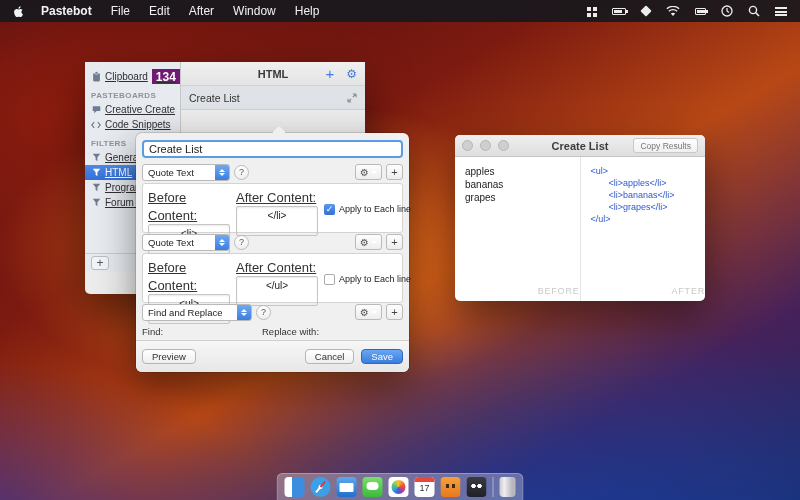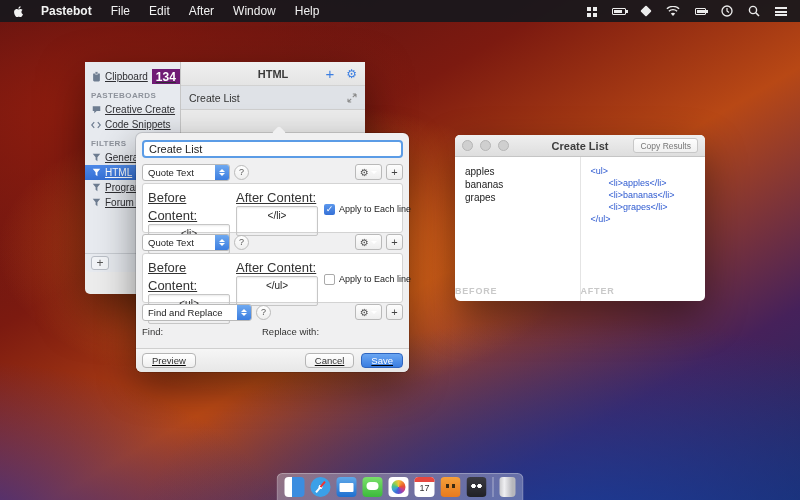--- a/index.html
+++ b/index.html
@@ -110,42 +110,42 @@
   .lbl { font-size:13px; color:#333; margin-bottom:2px;text-decoration:underline; }
   .tbox { height:30px; border:1px solid #c6c6c6; border-radius:2px; box-shadow:inset 0 1px 2px rgba(0,0,0,.09);
     font-size:10px; color:#222; display:flex; justify-content:center; padding-top:3px; }
   .applyline { display:flex; align-items:center; gap:4px; margin-top:15px; height:12px; }
   .cb { width:11px; height:11px; border-radius:2px; flex:none; }
   .cb.on { background:linear-gradient(#5b97ec,#3570d6); color:#fff; font-size:9px; line-height:11px; text-align:center; }
   .cb.offb { background:#fff; border:1px solid #aaa; }
   .cb-lbl { font-size:9px; color:#222; white-space:nowrap; }
   .find-row { display:flex; font-size:9.5px; color:#333; margin-top:5px; }
   .find-row .f1 { width:120px; }
-  .ed-foot { position:absolute; left:0; right:0; bottom:0; height:24px; background:linear-gradient(#f6f6f6,#e7e7e7);
-    border-top:1px solid #cfcfcf; border-radius:0 0 6px 6px; display:flex; align-items:center; padding:0 6px; gap:7px;text-decoration:underline; }
+  .ed-foot { position:absolute; left:0; right:0; bottom:0; height:32px; background:linear-gradient(#f6f6f6,#e7e7e7);
+    border-top:1px solid #cfcfcf; border-radius:0 0 6px 6px; display:flex; align-items:center; padding:0 6px; gap:7px; }
   .btn { height:15px; padding:0 9px; border:1px solid #b5b5b5; border-radius:4px; font-size:9.5px; color:#333;
     background:linear-gradient(#fff,#efefef); display:flex; align-items:center; }
   .btn.primary { background:linear-gradient(#6aa6f2,#3a7de0); border-color:#2f66c0; color:#fff; }
   .foot-sp { flex:1; }
 
   
   .pv-window { position:absolute; left:455px; top:135px; width:250px; height:166px; z-index:10;
     border-radius:5px; background:#fff; box-shadow:0 16px 40px rgba(0,0,0,.45); }
   .pv-titlebar { height:22px; background:linear-gradient(#efefef,#dedede); border-bottom:1px solid #c5c5c5;
     border-radius:5px 5px 0 0; display:flex; align-items:center; padding:0 7px; position:relative; }
   .pv-title { position:absolute; left:0; right:0; text-align:center; font-size:11px; font-weight:bold; color:#3c3c3c; }
   .copy-btn { margin-left:auto; z-index:1; height:15px; padding:0 6px; font-size:8.5px; color:#777;
     border:1px solid #c8c8c8; border-radius:3px; background:linear-gradient(#fdfdfd,#f0f0f0); display:flex; align-items:center; }
   .pv-body { display:flex; height:calc(100% - 22px); border-radius:0 0 5px 5px; overflow:hidden; }
   .pane { flex:1; position:relative; padding:8px 0 16px 10px; }
   .pane.before { border-right:1px solid #e4e4e4; }
   .bline { font-size:10px; color:#222; line-height:13px; }
   .cline { font-size:9px; color:#2e5ad0; line-height:12px; white-space:nowrap; }
   .cline.ind { padding-left:18px; }
-  .pane-label { position:absolute; bottom:5px; left:0; right:12px; text-align:left; font-size:9px; font-weight:bold;
+  .pane-label { position:absolute; bottom:5px; left:0; right:0; text-align:right; font-size:9px; font-weight:normal;
     color:#c9c9c9; letter-spacing:.8px; }
 
   
   .dock { position:absolute; left:50%; bottom:0; transform:translateX(-50%); z-index:40; height:27px;
     padding:3px 7px; background:rgba(235,238,245,.32); border:1px solid rgba(255,255,255,.28); border-bottom:none;
     border-radius:6px 6px 0 0; display:flex; align-items:flex-start; gap:6px; }
   .di { width:20px; height:20px; border-radius:4px; position:relative; flex:none; }
   .di.finder { background:linear-gradient(90deg,#fff 0 38%,#3b8de0 38%); }
   .di.safari { border-radius:50%; background:radial-gradient(circle at 50% 50%, #eaf4ff 0 14%, #3ba0e8 15%); }
   .di.safari::after { content:""; position:absolute; left:9px; top:3px; width:2px; height:14px;

